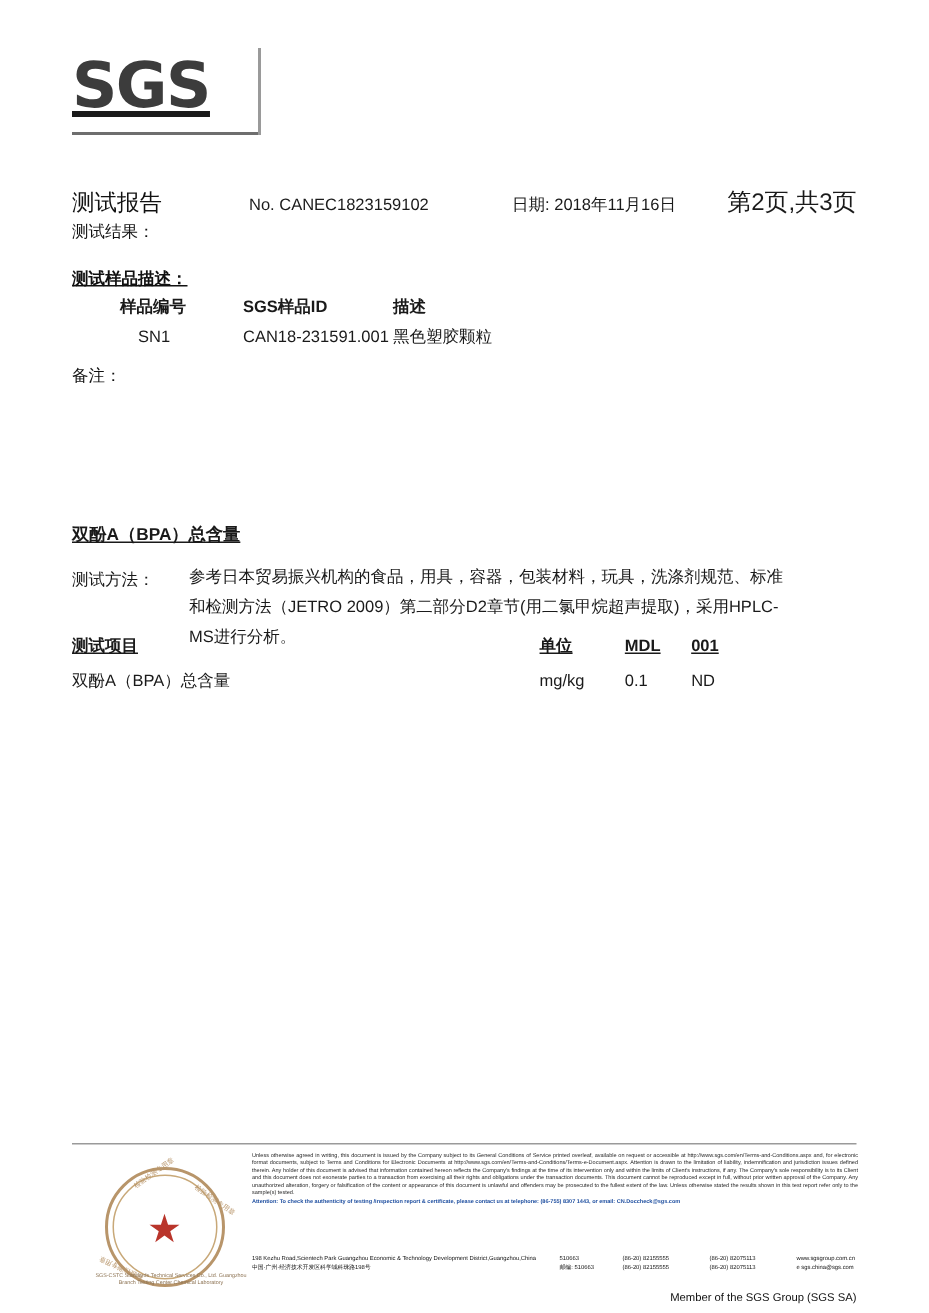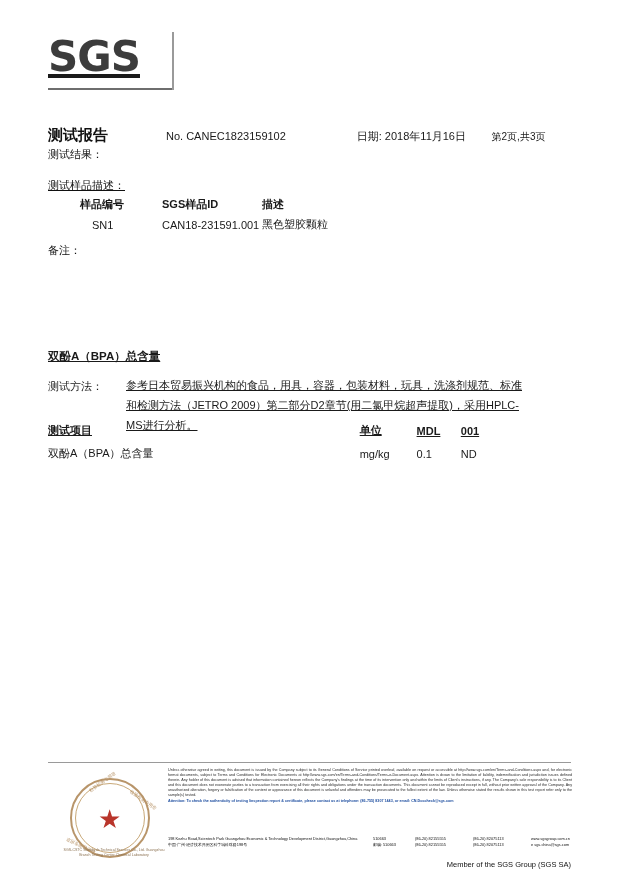--- a/index.html
+++ b/index.html
@@ -61,36 +61,35 @@
     left: 48px;
     top: 114px;
     width: 523px;
     display: flex;
     align-items: baseline;
   }
   .doc-title {
     font-size: 15px;
     color: #111;
     width: 118px;
-    font-weight: bold;
   }
   .doc-refno {
     font-size: 11px;
     width: 160px;
   }
   .doc-date {
     font-size: 11px;
     width: 140px;
+    text-align: center;
+    margin-top: 15px;
+  }
+  .doc-page {
+    font-size: 16px;
+    flex: 1;
     text-align: right;
-    margin-top: 15px;
-  }
-  .doc-page {
-    font-size: 10px;
-    flex: 1;
-    text-align: center;
   }
 
   
   .line {
     position: absolute;
     font-size: 11px;
     color: #111;
     white-space: nowrap;
   }
   .underline {
@@ -143,21 +142,20 @@
     top: 379px;
     font-size: 11px;
   }
   .method-body {
     position: absolute;
     left: 126px;
     top: 375px;
     width: 400px;
     font-size: 11px;
     line-height: 20px;
-    text-decoration: underline;
   }
 
   
   .result-table {
     position: absolute;
     left: 48px;
     top: 423px;
     width: 476px;
     font-size: 11px;
     border-collapse: collapse;
@@ -300,21 +298,21 @@
 
   <div class="title-row">
     <div class="doc-title">测试报告</div>
     <div class="doc-refno">No. CANEC1823159102</div>
     <div class="doc-date">日期: 2018年11月16日</div>
     <div class="doc-page">第2页,共3页</div>
   </div>
 
   <div class="line" style="left:48px; top:147px;">测试结果：</div>
 
-  <div class="line underline" style="left:48px; top:178px;">测试样品描述：</div>
+  <div class="line underline" style="left:48px; top:178px;font-weight:bold;">测试样品描述：</div>
 
   <table class="sample-table">
     <thead>
       <tr>
         <th class="col-sn">样品编号</th>
         <th class="col-id">SGS样品ID</th>
         <th class="col-desc">描述</th>
       </tr>
     </thead>
     <tbody>

